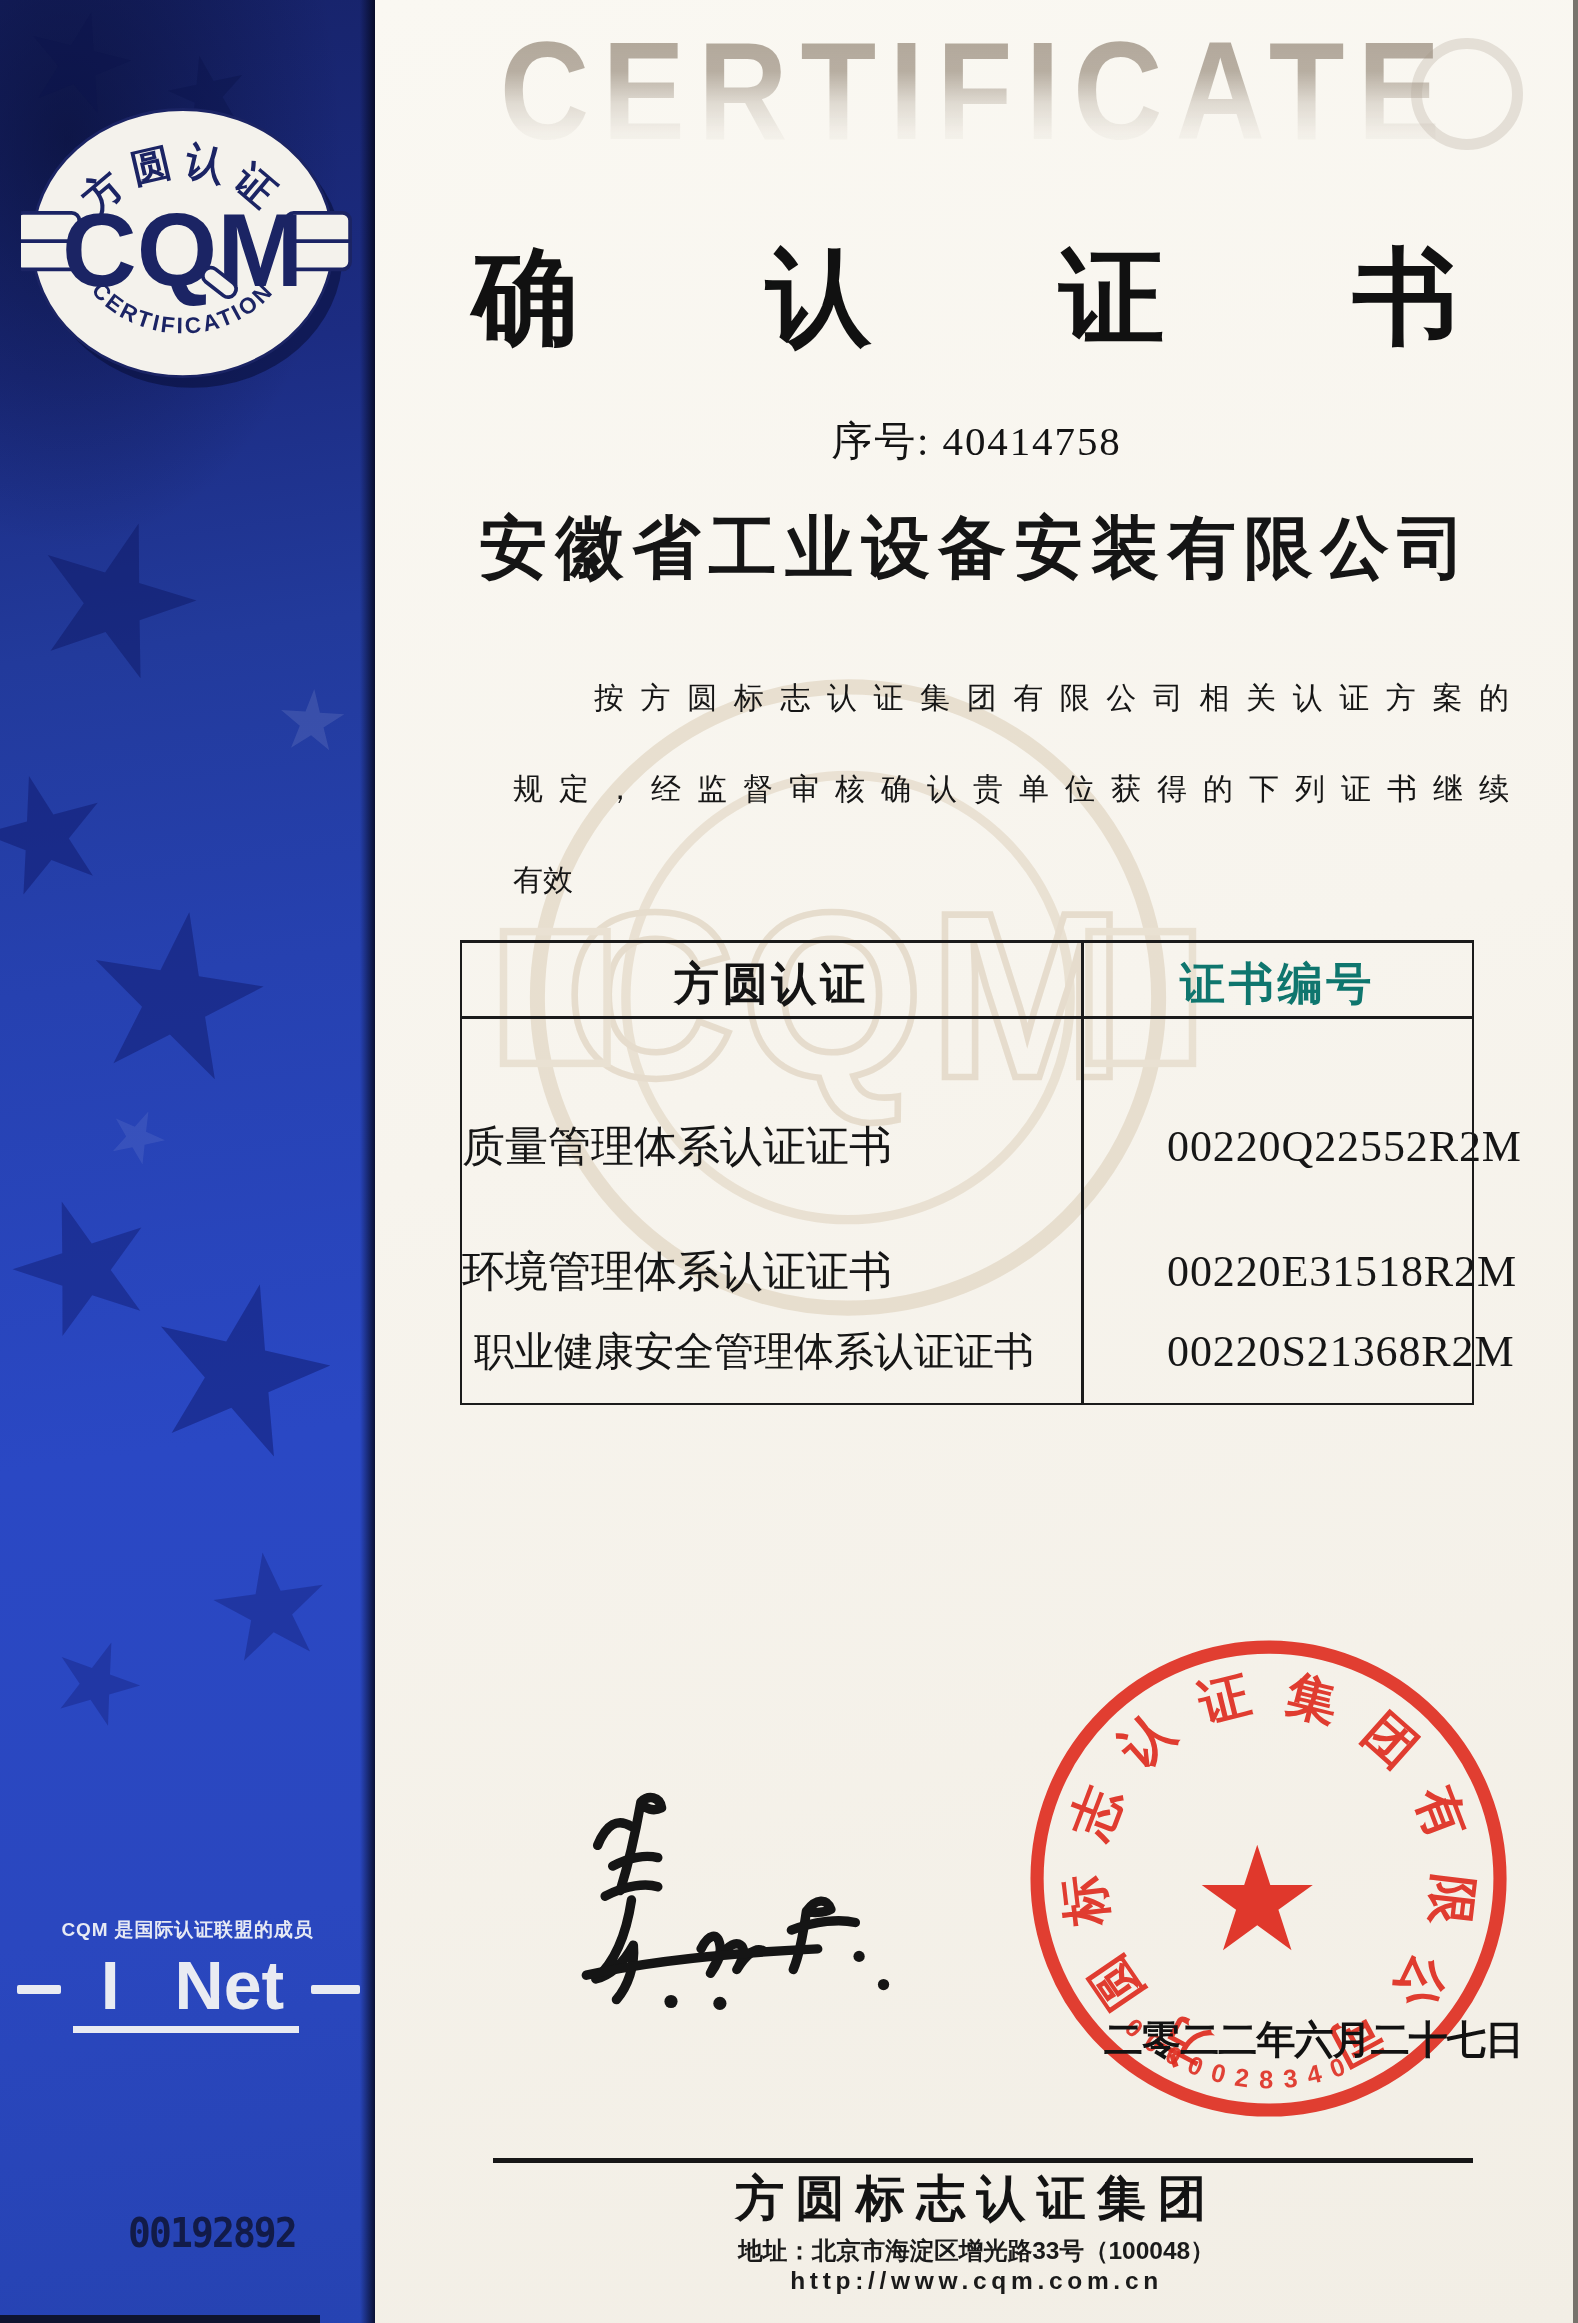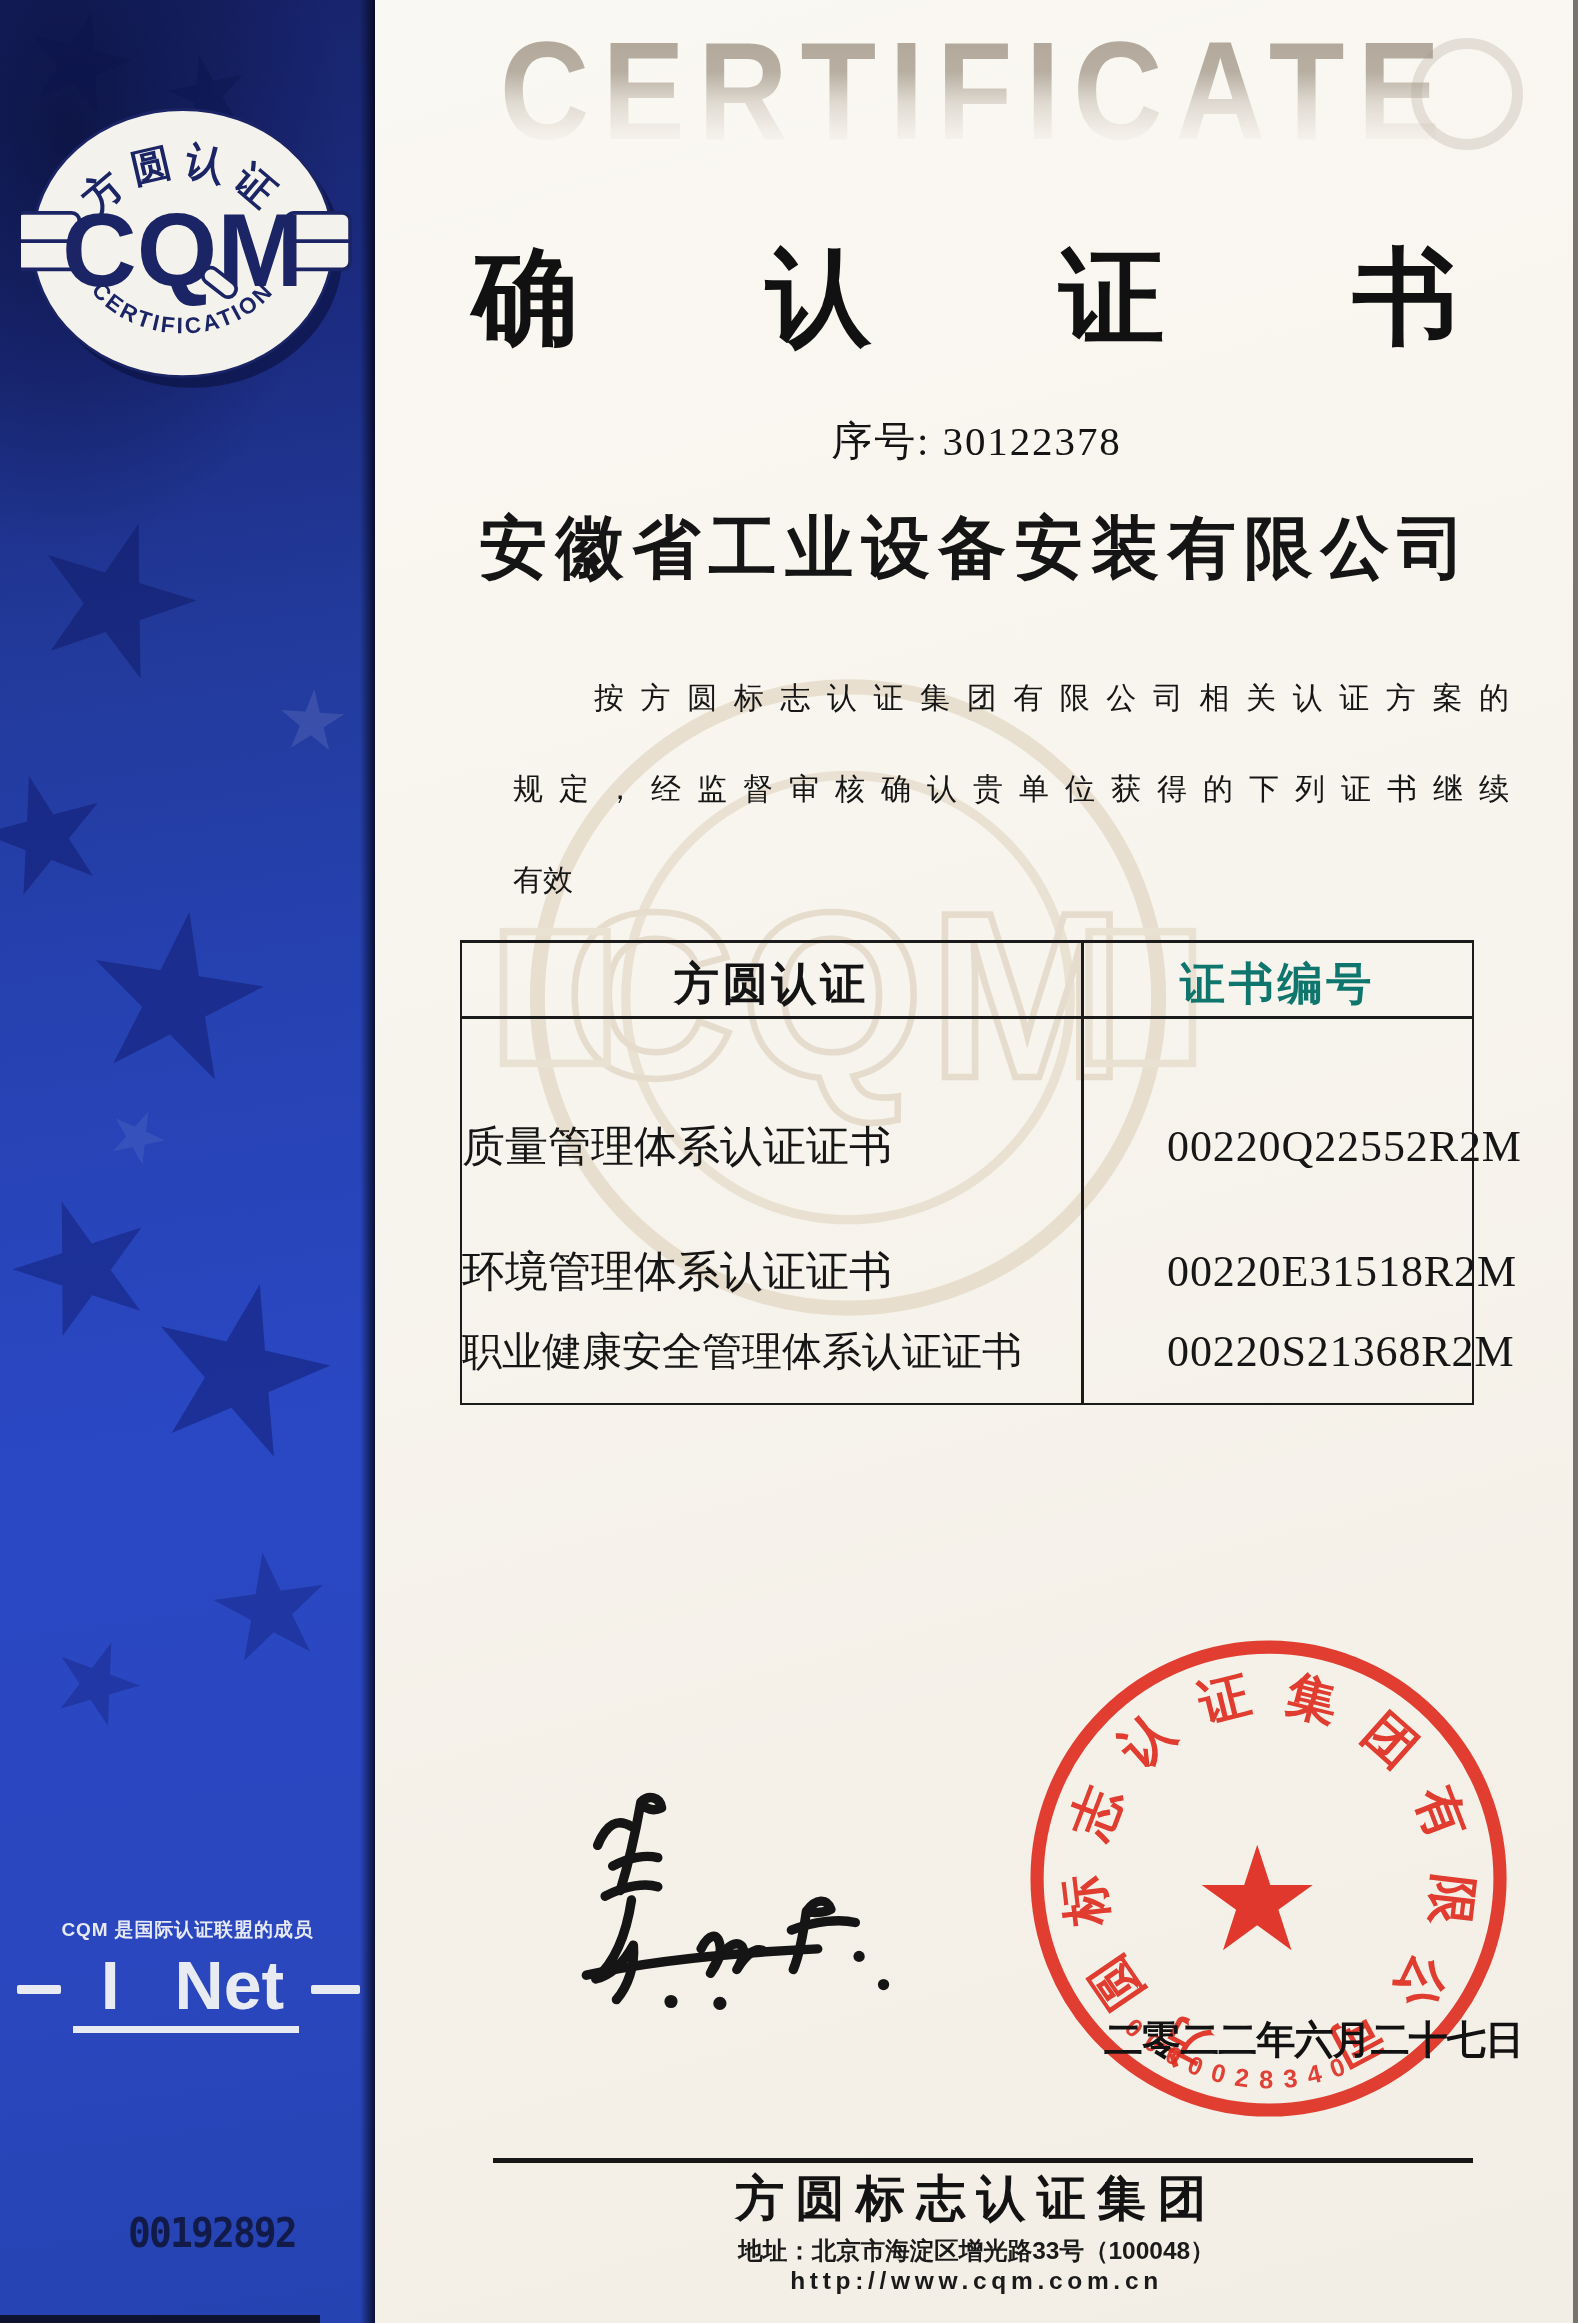--- a/index.html
+++ b/index.html
@@ -149,42 +149,42 @@
       <div class="bar" style="left:311px;top:36px;width:49px;"></div>
       <div class="iqnet-underline"></div>
     </div>
 
     <div class="side-serial">00192892</div>
     <div class="sidebar-bottom-edge"></div>
   </div>
 
   <div class="cert-head">CERTIFICATE</div>
   <div class="cn-title">确 认 证 书</div>
-  <div class="serial-line">序号: 30122378</div>
+  <div class="serial-line">序号: 40414758</div>
   <div class="company">安徽省工业设备安装有限公司</div>
 
   <div class="body-text">
     <div class="body-line first">按方圆标志认证集团有限公司相关认证方案的</div>
     <div class="body-line">规定，经监督审核确认贵单位获得的下列证书继续</div>
     <div class="body-line last">有效</div>
   </div>
 
   <div class="cert-table">
     <div class="vline"></div>
     <div class="hline"></div>
     <div class="th-left">方圆认证</div>
     <div class="th-right">证书编号</div>
 
     <div class="row-name" style="top:174px;font-size:43px;">质量管理体系认证证书</div>
     <div class="row-num" style="top:174px;">00220Q22552R2M</div>
 
     <div class="row-name" style="top:299px;font-size:43px;">环境管理体系认证证书</div>
     <div class="row-num" style="top:299px;">00220E31518R2M</div>
 
-    <div class="row-name" style="top:379px;font-size:40px;">职业健康安全管理体系认证证书</div>
+    <div class="row-name" style="top:379px;font-size:40px;padding-left:12px;">职业健康安全管理体系认证证书</div>
     <div class="row-num" style="top:379px;">00220S21368R2M</div>
   </div>
 
   <svg class="signature" width="348" height="240" viewBox="0 0 370 255">
     <g fill="none" stroke="#151515" stroke-width="10" stroke-linecap="round" stroke-linejoin="round">
       <path d="M40,62 q14,-34 36,-20"></path>
       <path d="M86,16 c8,-8 20,-6 22,6 c-8,4 -18,2 -22,-6 c-6,34 -12,62 -22,94"></path>
       <path d="M56,84 c18,-10 36,-12 48,-9"></path>
       <path d="M48,116 c22,-12 44,-14 56,-10"></path>
       <path d="M76,120 c-6,40 -20,68 -38,84 c16,-4 30,-18 40,-36 c2,22 -6,44 -18,58"></path>

